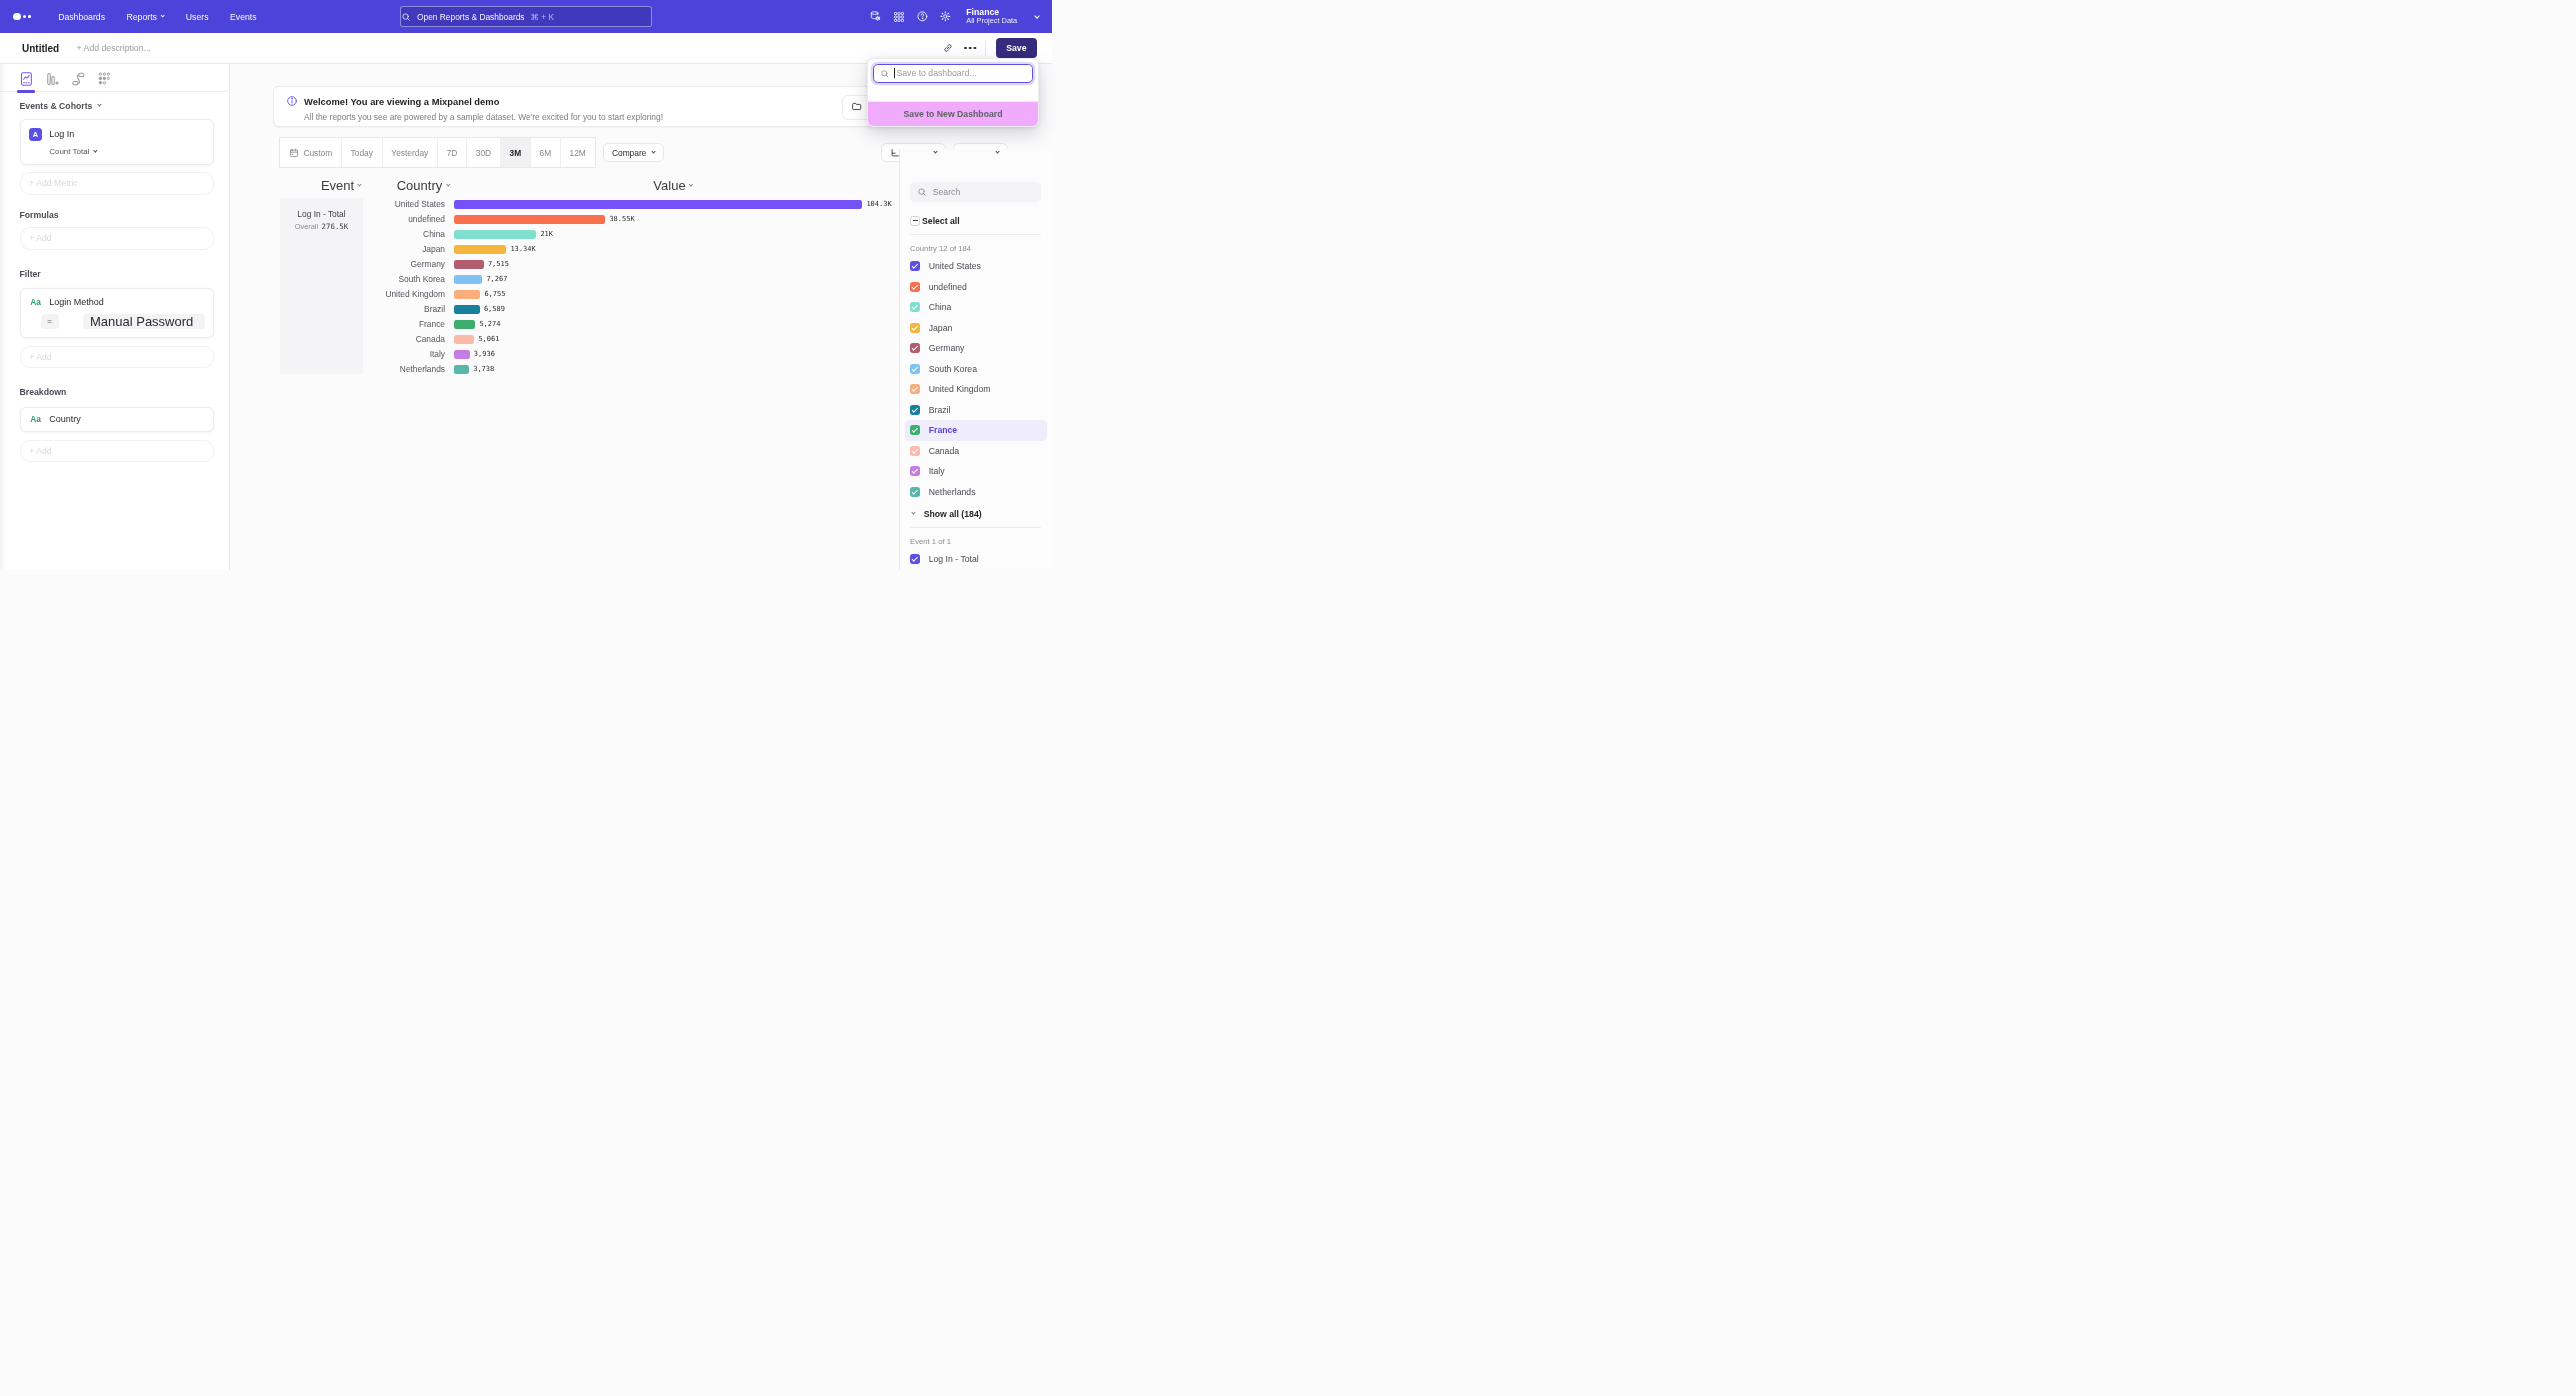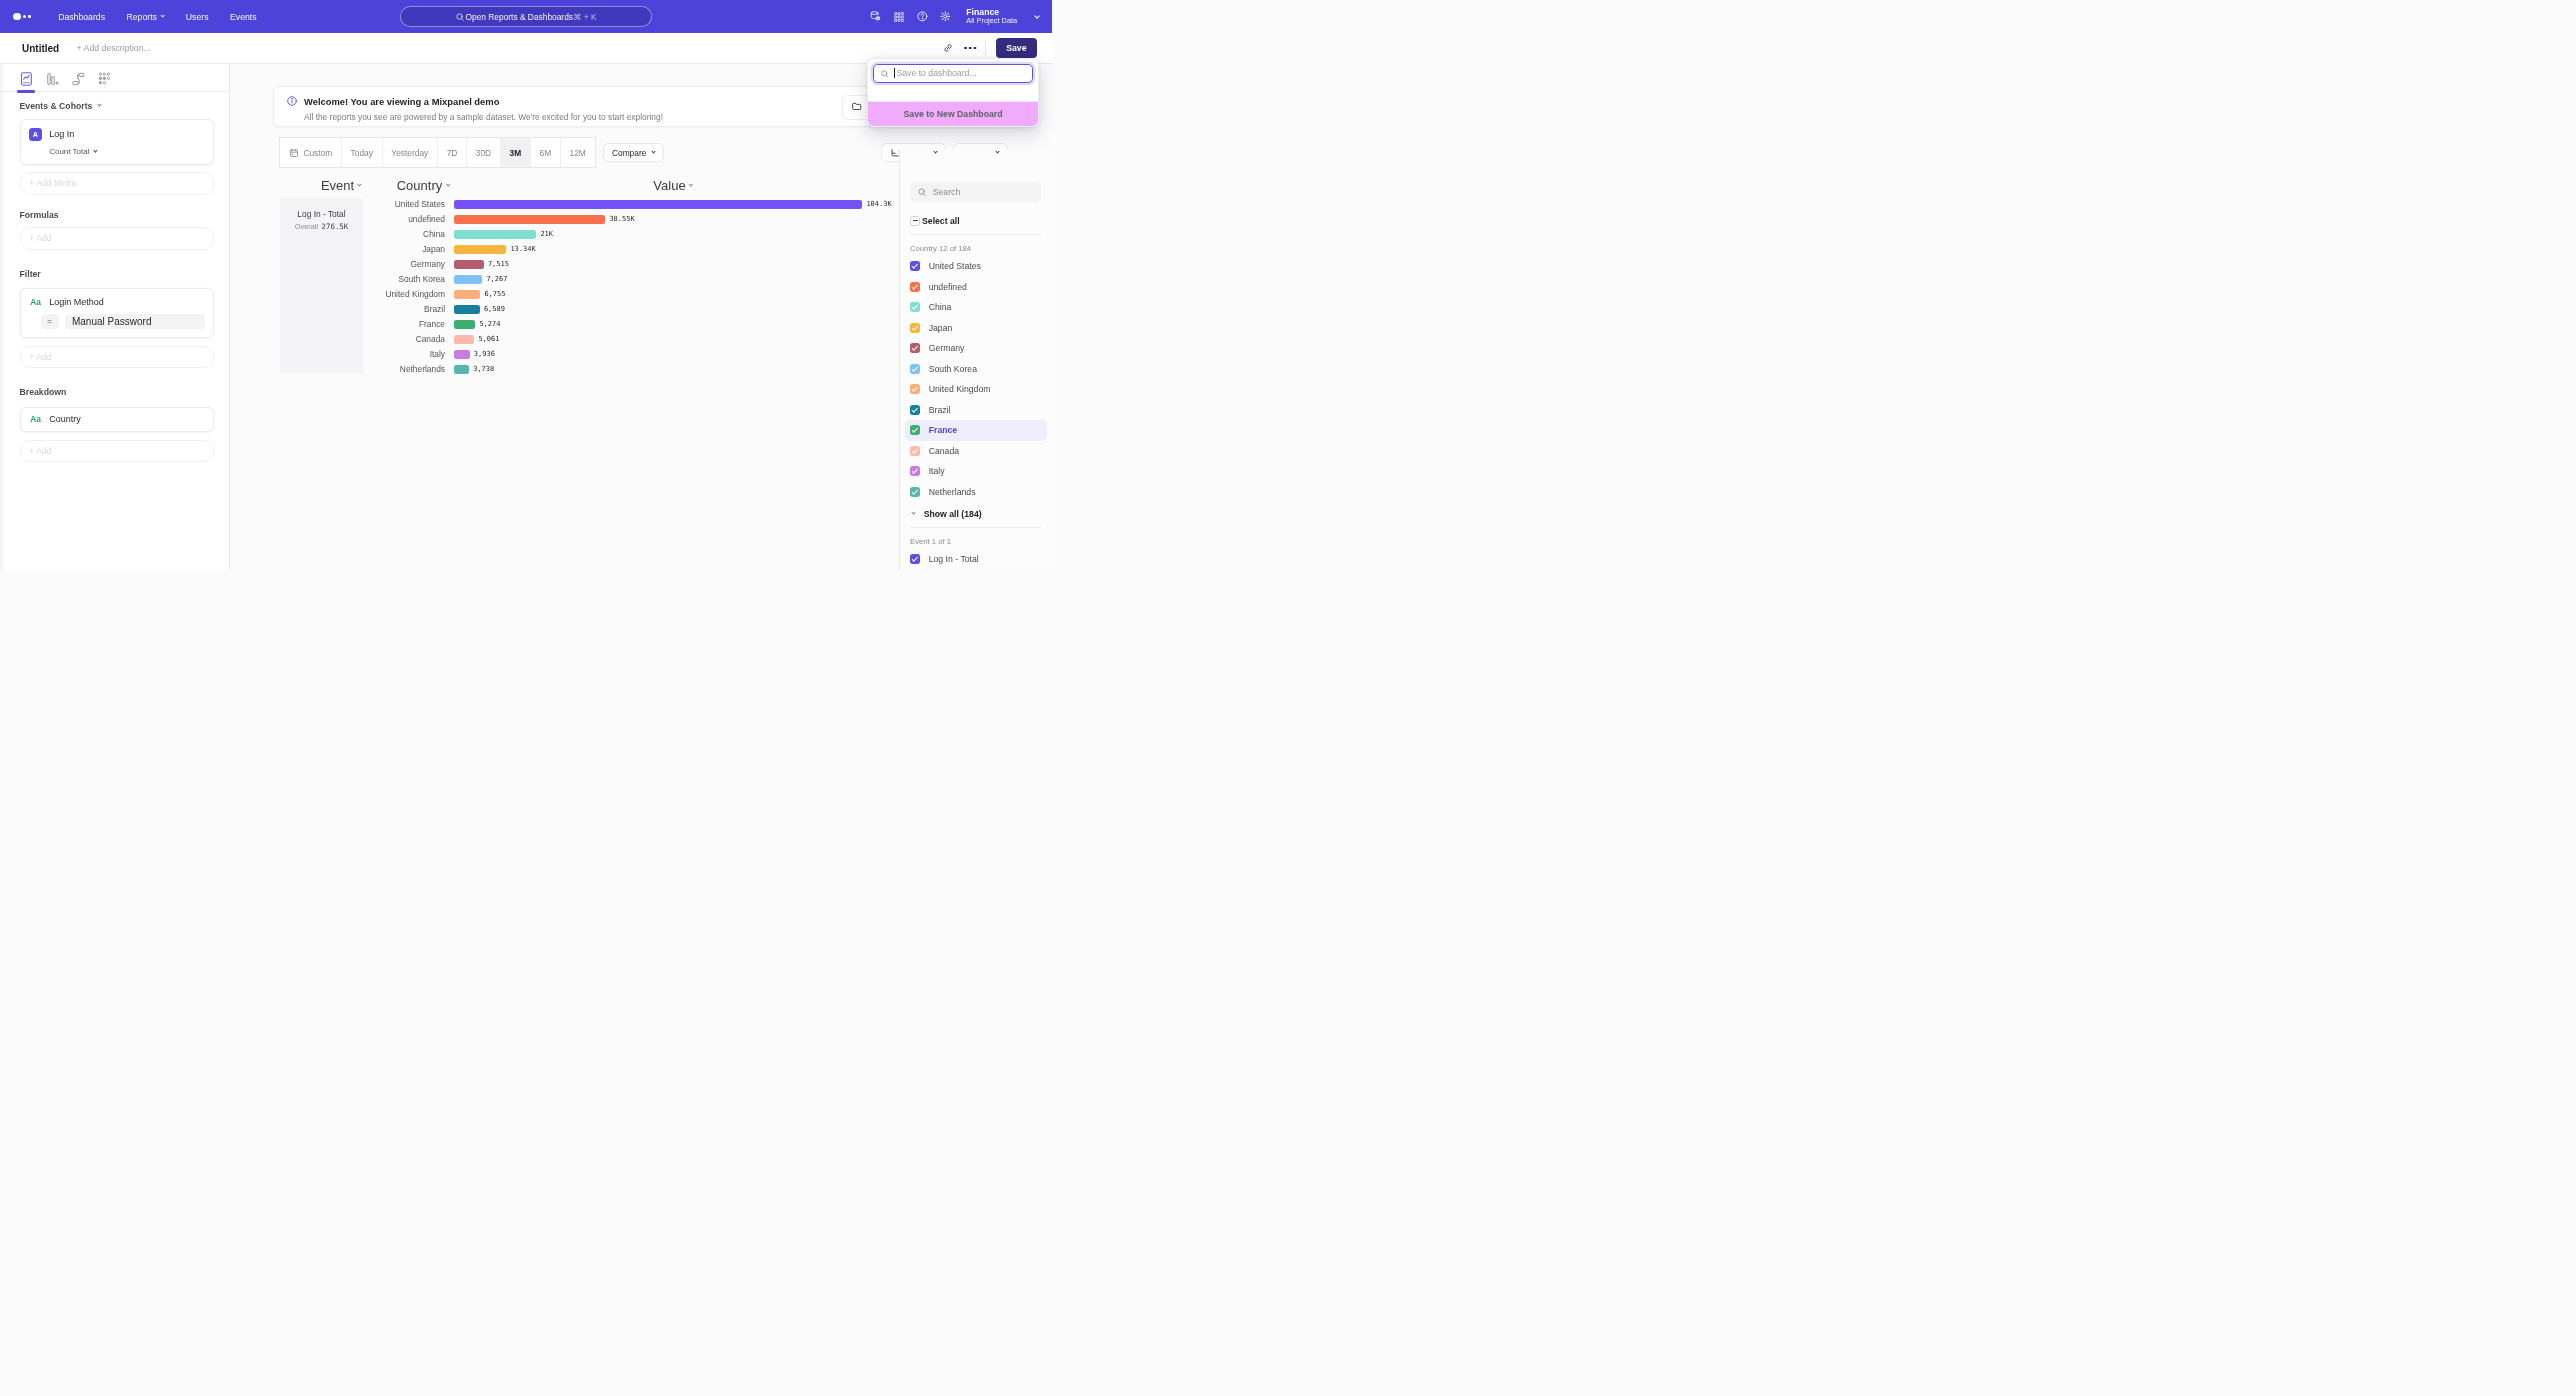--- a/index.html
+++ b/index.html
@@ -20,22 +20,22 @@
   .topnav { height:33px; background:#4c44da; color:#fff; display:flex; align-items:center;
     padding:0 13.4px; position:relative; }
   .logo { display:flex; align-items:center; gap:2px; cursor:pointer; }
   .logo .d1 { width:7.4px; height:7.4px; border-radius:50%; background:#fff; }
   .logo .d2 { width:3.7px; height:3.7px; border-radius:50%; background:#fff; }
   .logo .d3 { width:2.7px; height:2.7px; border-radius:50%; background:#fff; }
   .nav-menu { display:flex; gap:21.5px; margin-left:27px; font-size:8.7px; }
   .nav-item { display:flex; align-items:center; gap:4px; cursor:pointer; color:rgba(255,255,255,.97); }
   .nav-item .chev { width:3.4px; height:3.4px; border-width:1px; color:rgba(255,255,255,.9); }
   .nav-search { position:absolute; left:50%; transform:translateX(-50%); top:6px; width:252px; height:21px;
-    background:rgba(10,5,60,.18); border:0.7px solid rgba(255,255,255,.42); border-radius:10px;
-    display:flex; align-items:center; justify-content:center; gap:0; font-size:8.4px; cursor:text; }
+    background:rgba(10,5,60,.18); border:0.7px solid rgba(255,255,255,.42); border-radius:3px;
+    display:flex; align-items:center; gap:6px; font-size:8.4px; cursor:text; }
   .nav-search .ph { color:rgba(255,255,255,.95); }
   .nav-search .sc { color:rgba(255,255,255,.62); }
   .nav-right { margin-left:auto; display:flex; align-items:center; gap:10.7px; }
   .nav-ic { color:#fff; opacity:.96; cursor:pointer; }
   .project { margin-left:4px; line-height:1.2; cursor:pointer; }
   .project .pname { font-size:8.7px; font-weight:700; }
   .project .pscope { font-size:7.4px; opacity:.92; }
   .proj-chev { width:4px; height:4px; border-width:1.2px; color:#fff; margin-left:6.7px; }
 
   
@@ -71,21 +71,21 @@
     font-weight:700; display:flex; align-items:center; justify-content:center; flex-shrink:0; }
   .badge-aa { width:12.7px; font-size:8.4px; font-weight:700; color:#2fa26d; text-align:center; flex-shrink:0; }
   .card-name { margin-left:7.4px; font-size:9px; font-weight:400; color:#2b2b30; }
   .kebab { margin-left:auto; cursor:pointer; padding:2.7px 1.3px; }
   .card-sub { margin-left:20px; margin-top:6px; font-size:8px; color:#55555d; display:flex;
     align-items:center; gap:4px; cursor:pointer; }
   .card-sub .chev { width:2.7px; height:2.7px; border-width:0.9px; color:#55555d; }
   .filter-vals { display:flex; margin-left:11.4px; margin-top:6.7px; }
   .op-box { width:18px; height:15.4px; background:#f3f3f5; border-radius:4px; font-size:8px; color:#55555d;
     display:flex; align-items:center; justify-content:center; cursor:pointer; }
-  .val-box { flex:1; height:15.4px; background:#f3f3f5; border-radius:4px; margin-left:6px; font-size:10px;
+  .val-box { flex:1; height:15.4px; background:#f3f3f5; border-radius:4px; margin-left:24px; font-size:13px;
     color:#2b2b30; display:flex; align-items:center; padding-left:7.4px; cursor:pointer; }
   .ghost { border:0.7px solid #f1f1f3; border-radius:10px; margin-top:7.4px; padding:5.4px 8.7px;
     font-size:8.7px; color:#d9d9de; cursor:pointer; background:#fff; }
   .mt22 { margin-top:14.8px; } .mt28 { margin-top:19px; }
 
   
   .main { flex:1; display:flex; flex-direction:column; position:relative; }
   .banner { margin:21.5px 15.4px 0 43px; background:#fff; border:0.7px solid #ececef; border-radius:6px;
     box-shadow:0 0.7px 2px rgba(25,25,50,.04); padding:8.7px 12px 10px 12px; position:relative; height:41px; }
   .banner-head { display:flex; align-items:center; gap:6px; }

